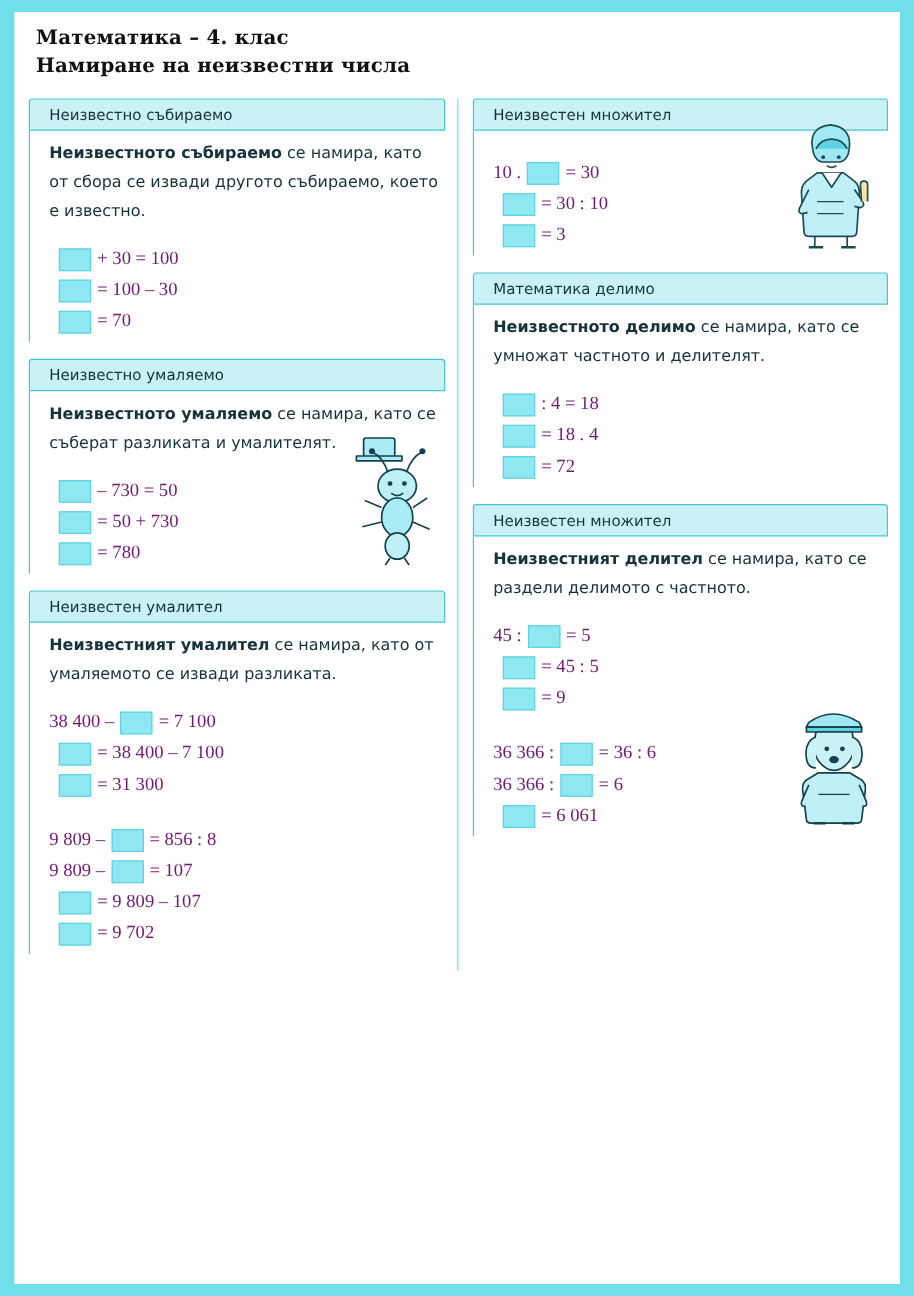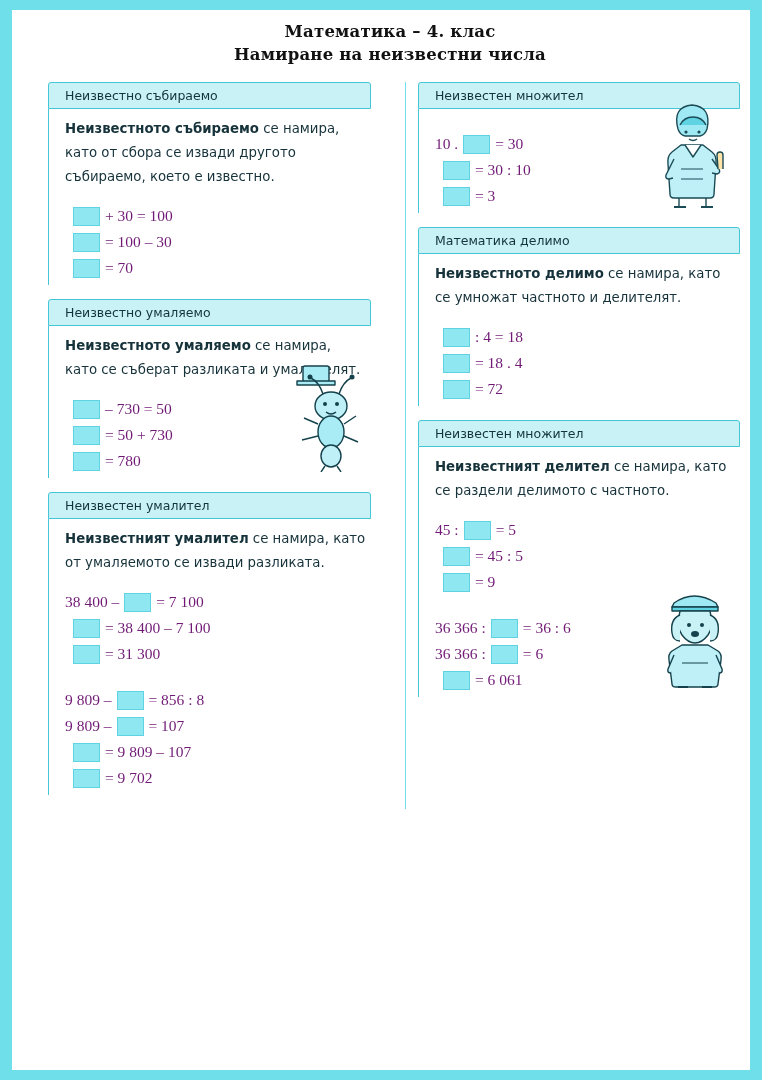--- a/index.html
+++ b/index.html
@@ -17,21 +17,20 @@
     position: absolute;
     left: 12px;
     top: 10px;
     width: 738px;
     height: 1060px;
     background: #ffffff;
     box-sizing: border-box;
   }
   .title-block {
     padding: 10px 0 4px 18px;
-    text-align: center;
   }
   .title-line {
     font-family: "DejaVu Serif", serif;
     font-weight: bold;
     font-size: 16.5px;
     color: #111111;
     letter-spacing: 0.2px;
     line-height: 23px;
     white-space: nowrap;
   }
@@ -39,21 +38,20 @@
     position: absolute;
     left: 0;
     top: 72px;
     width: 738px;
     display: flex;
   }
   .col {
     width: 369px;
     box-sizing: border-box;
     padding: 0 10px 0 12px;
-    margin-left: 24px;
   }
   .col.right {
     border-left: 1px solid #6fe0ea;
   }
   .card {
     position: relative;
     margin-bottom: 14px;
   }
   .card-header {
     background: #c9f2f7;

